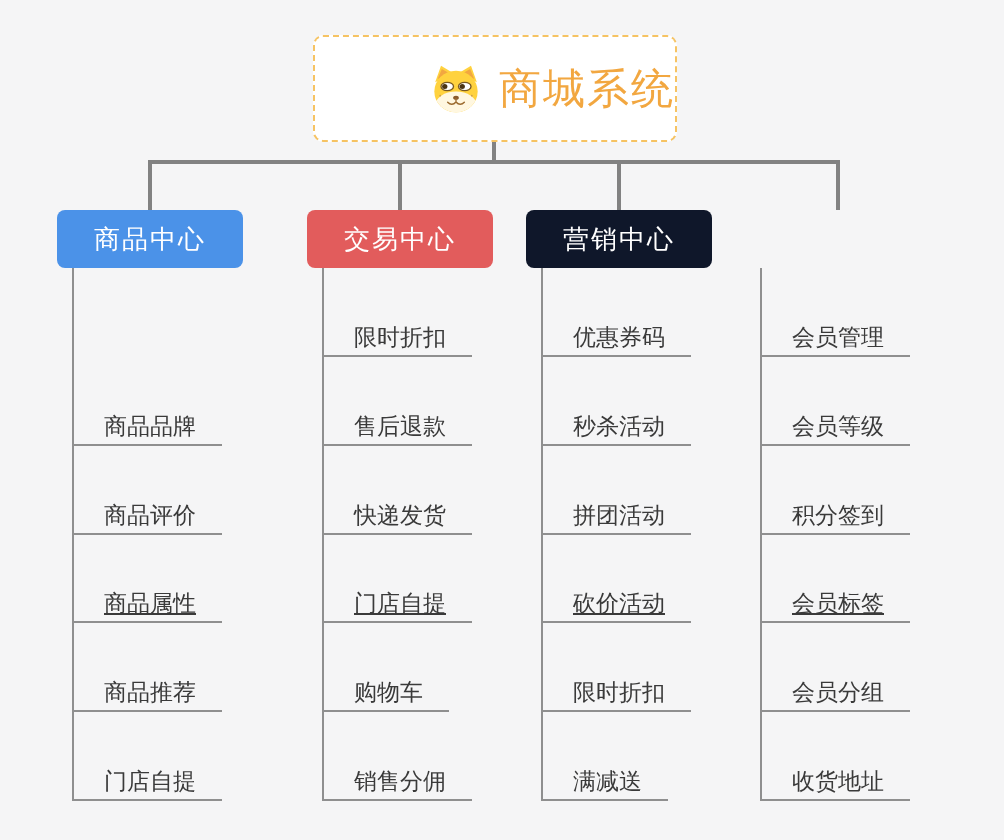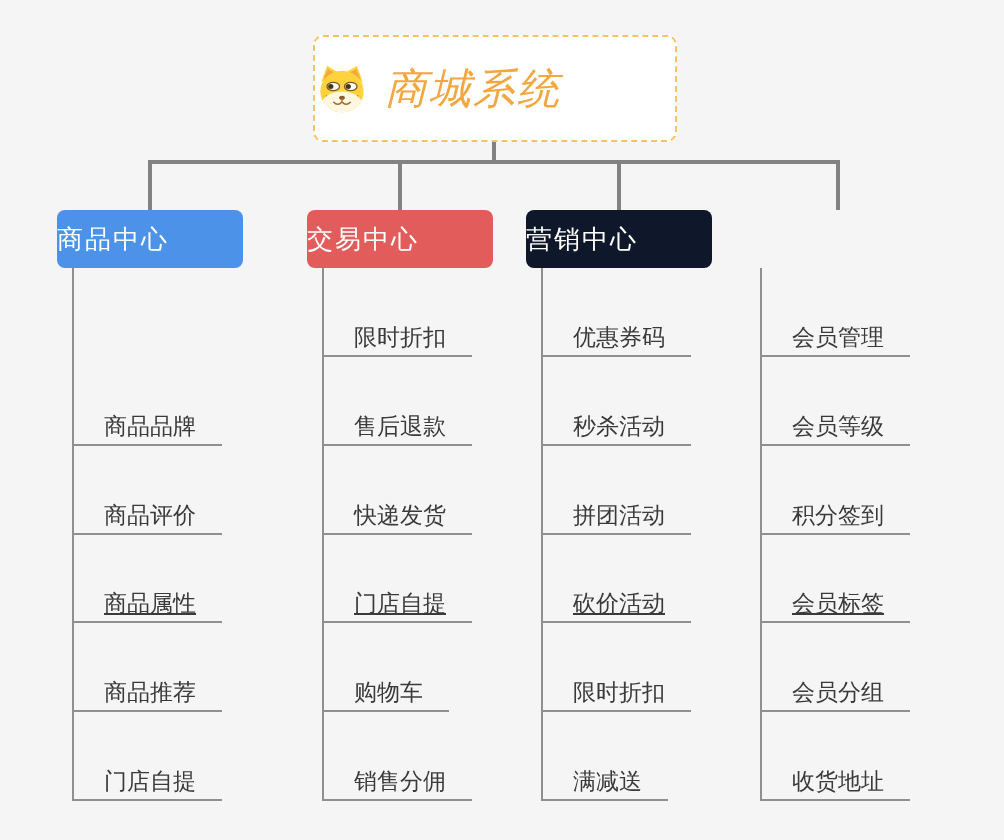--- a/index.html
+++ b/index.html
@@ -14,21 +14,21 @@
     overflow:hidden;
   }
   
   .root{
     position:absolute;left:313px;top:35px;
     width:364px;height:107px;
     box-sizing:border-box;
     background:#ffffff;
     border:2px dashed #f6c363;
     border-radius:10px;
-    display:flex;align-items:center;justify-content:flex-start;gap:16px;font-style:italic;
+    display:flex;align-items:center;justify-content:flex-end;gap:16px;
   }
   .root-label{
     font-size:42px;
     color:#f2a740;
     letter-spacing:2px;
     white-space:nowrap;
   }
   .root-icon svg{display:block;}
   
   .line{position:absolute;background:#828282;}
@@ -39,21 +39,21 @@
   .drop-2{left:398px;}
   .drop-3{left:617px;}
   .drop-4{left:836px;}
   
   .branch{
     position:absolute;top:210px;
     width:186px;height:58px;
     border-radius:8px;
     color:#ffffff;
     font-size:26px;
-    text-align:left;
+    text-align:center;
     line-height:58px;
     letter-spacing:2px;
     cursor:default;
   }
   .branch-1{left:57px;}
   .branch-2{left:307px;}
   .branch-3{left:526px;}
   .branch-4{left:745px;}
   
   .spine{

